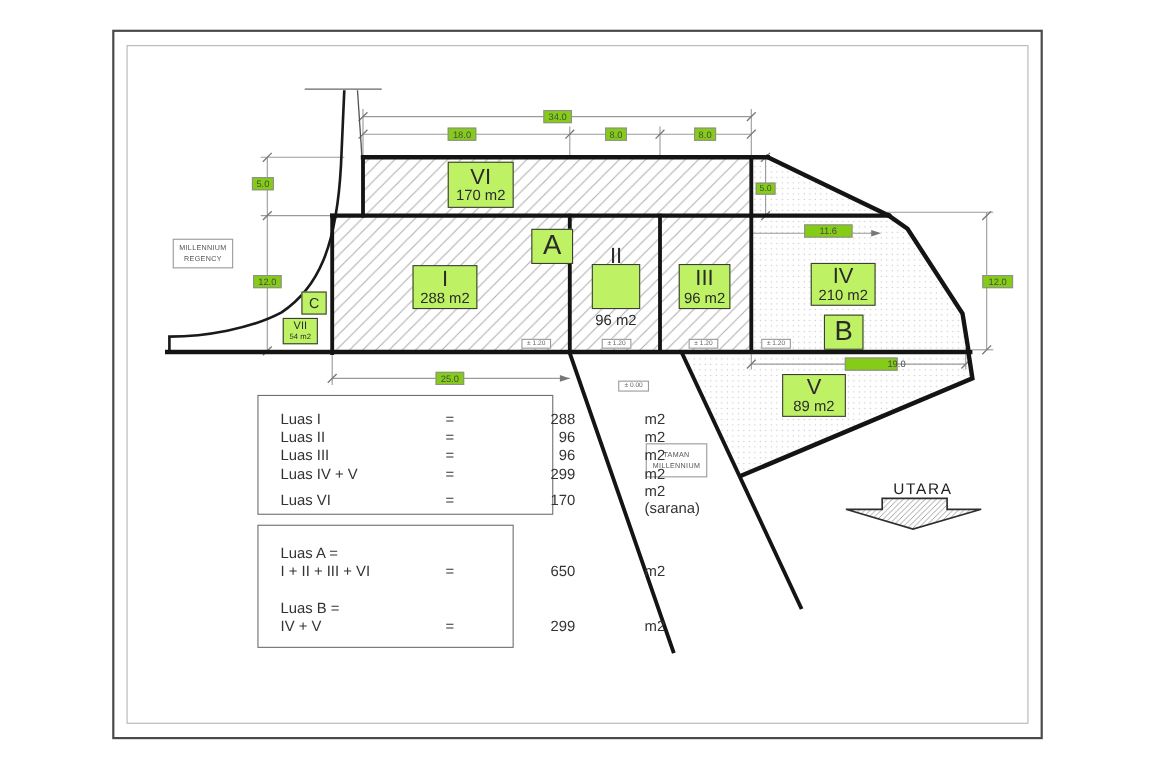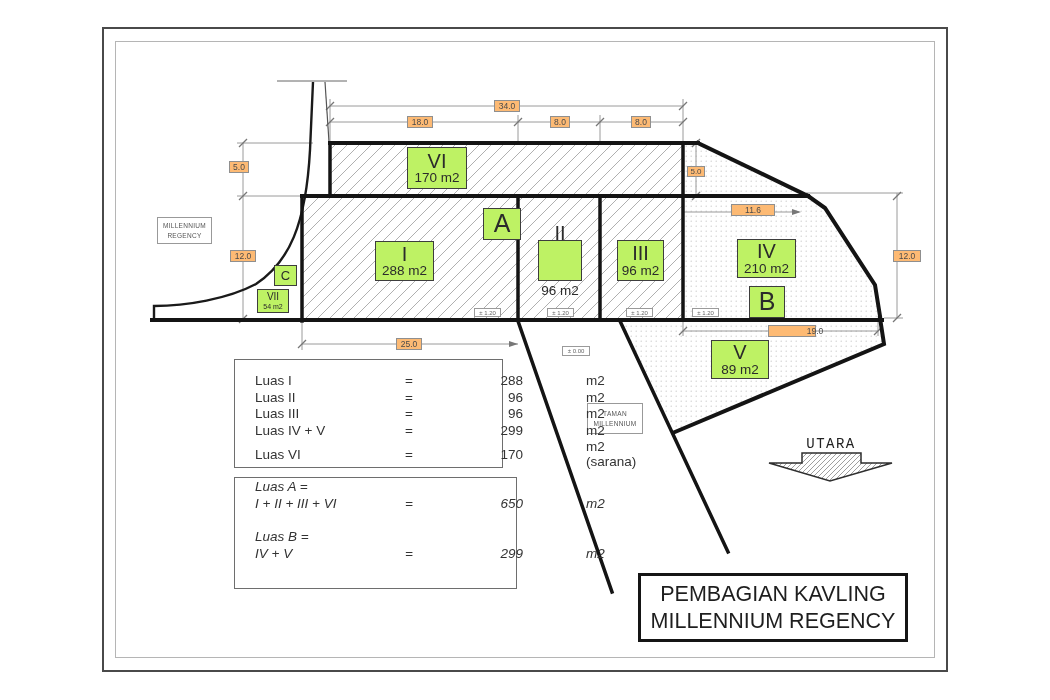--- a/index.html
+++ b/index.html
@@ -12,34 +12,34 @@
   svg.plan{position:absolute;left:0;top:0;}
   .lblbox{position:absolute;background:#bef264;border:1.5px solid #3d3d3d;box-sizing:border-box;
           display:flex;flex-direction:column;align-items:center;justify-content:center;
           color:#2b2b2b;line-height:1.02;}
   .lblbox .big{font-size:20px;}
   .lblbox .area{font-size:13.5px;}
   .lblbox.zone{font-size:25px;}
   .lblbox.small-zone{font-size:13px;border-width:1px;}
   .lblbox.tiny .big{font-size:10px;}
   .lblbox.tiny .area{font-size:7px;}
-  .dim{position:absolute;background:#fdba74;border:1px solid #8f8f8f;box-sizing:border-box;
+  .dim{position:absolute;background:#84cc16;border:1px solid #8f8f8f;box-sizing:border-box;
        color:#4a4a4a;font-size:8.5px;display:flex;align-items:center;justify-content:center;}
   .lvl{position:absolute;background:#fff;border:1px solid #9a9a9a;box-sizing:border-box;
        color:#666;font-size:6px;display:flex;align-items:center;justify-content:center;white-space:nowrap;}
   .note{position:absolute;background:#fff;border:1px solid #999;box-sizing:border-box;
         color:#555;font-size:6.5px;letter-spacing:.3px;text-align:center;
         display:flex;flex-direction:column;align-items:center;justify-content:center;line-height:1.4;}
   .tbl{position:absolute;background:#fff;border:1.5px solid #6e6e6e;box-sizing:border-box;
        color:#333;font-size:13.5px;padding:12px 0 0 20px;}
   .tbl .row{display:grid;grid-template-columns:102px 26px 44px auto;height:16.8px;align-items:center;gap:48px;}
   .tbl .row .val{text-align:right;}
   .tbl .row .unit{padding-left:15px;}
   .north-label{position:absolute;left:796px;top:436px;width:70px;height:16px;
-               font-size:14px;letter-spacing:1.5px;color:#222;text-align:center;font-family:Liberation Mono, monospace;}
+               font-size:14px;letter-spacing:1.5px;color:#222;text-align:right;}
   .titleblock{position:absolute;left:638px;top:573px;width:270px;height:69px;background:#fff;
               border:3px solid #151515;box-sizing:border-box;display:flex;flex-direction:column;
               align-items:center;justify-content:center;font-size:21.5px;color:#1e1e1e;line-height:1.25;
               white-space:nowrap;}
 </style>
 </head>
 <body>
 
 <div id="stage">
 
@@ -235,21 +235,21 @@
       <span class="unit">m2</span>
     </div>
     <div class="row">
       <span>Luas VI</span>
       <span>=</span>
       <span class="val">170</span>
       <span class="unit">m2 (sarana)</span>
     </div>
   </div>
 
-  <div class="tbl" style="left:234px;top:477px;width:283px;height:112px;padding-top:0;font-style:italic;">
+  <div class="tbl" style="left:234px;top:477px;width:233px;height:112px;padding-top:16px;">
     <div class="row">
       <span style="grid-column:1 / span 4;">Luas  A =</span>
     </div>
     <div class="row">
       <span>I + II + III + VI</span>
       <span>=</span>
       <span class="val">650</span>
       <span class="unit">m2</span>
     </div>
     <div class="row">
@@ -259,18 +259,14 @@
       <span style="grid-column:1 / span 4;">Luas B =</span>
     </div>
     <div class="row">
       <span>IV + V</span>
       <span>=</span>
       <span class="val">299</span>
       <span class="unit">m2</span>
     </div>
   </div>
 
-  <div class="titleblock">
-    <span>PEMBAGIAN KAVLING</span>
-    <span>MILLENNIUM REGENCY</span>
-  </div>
 
 </div>
 
 </body></html>

